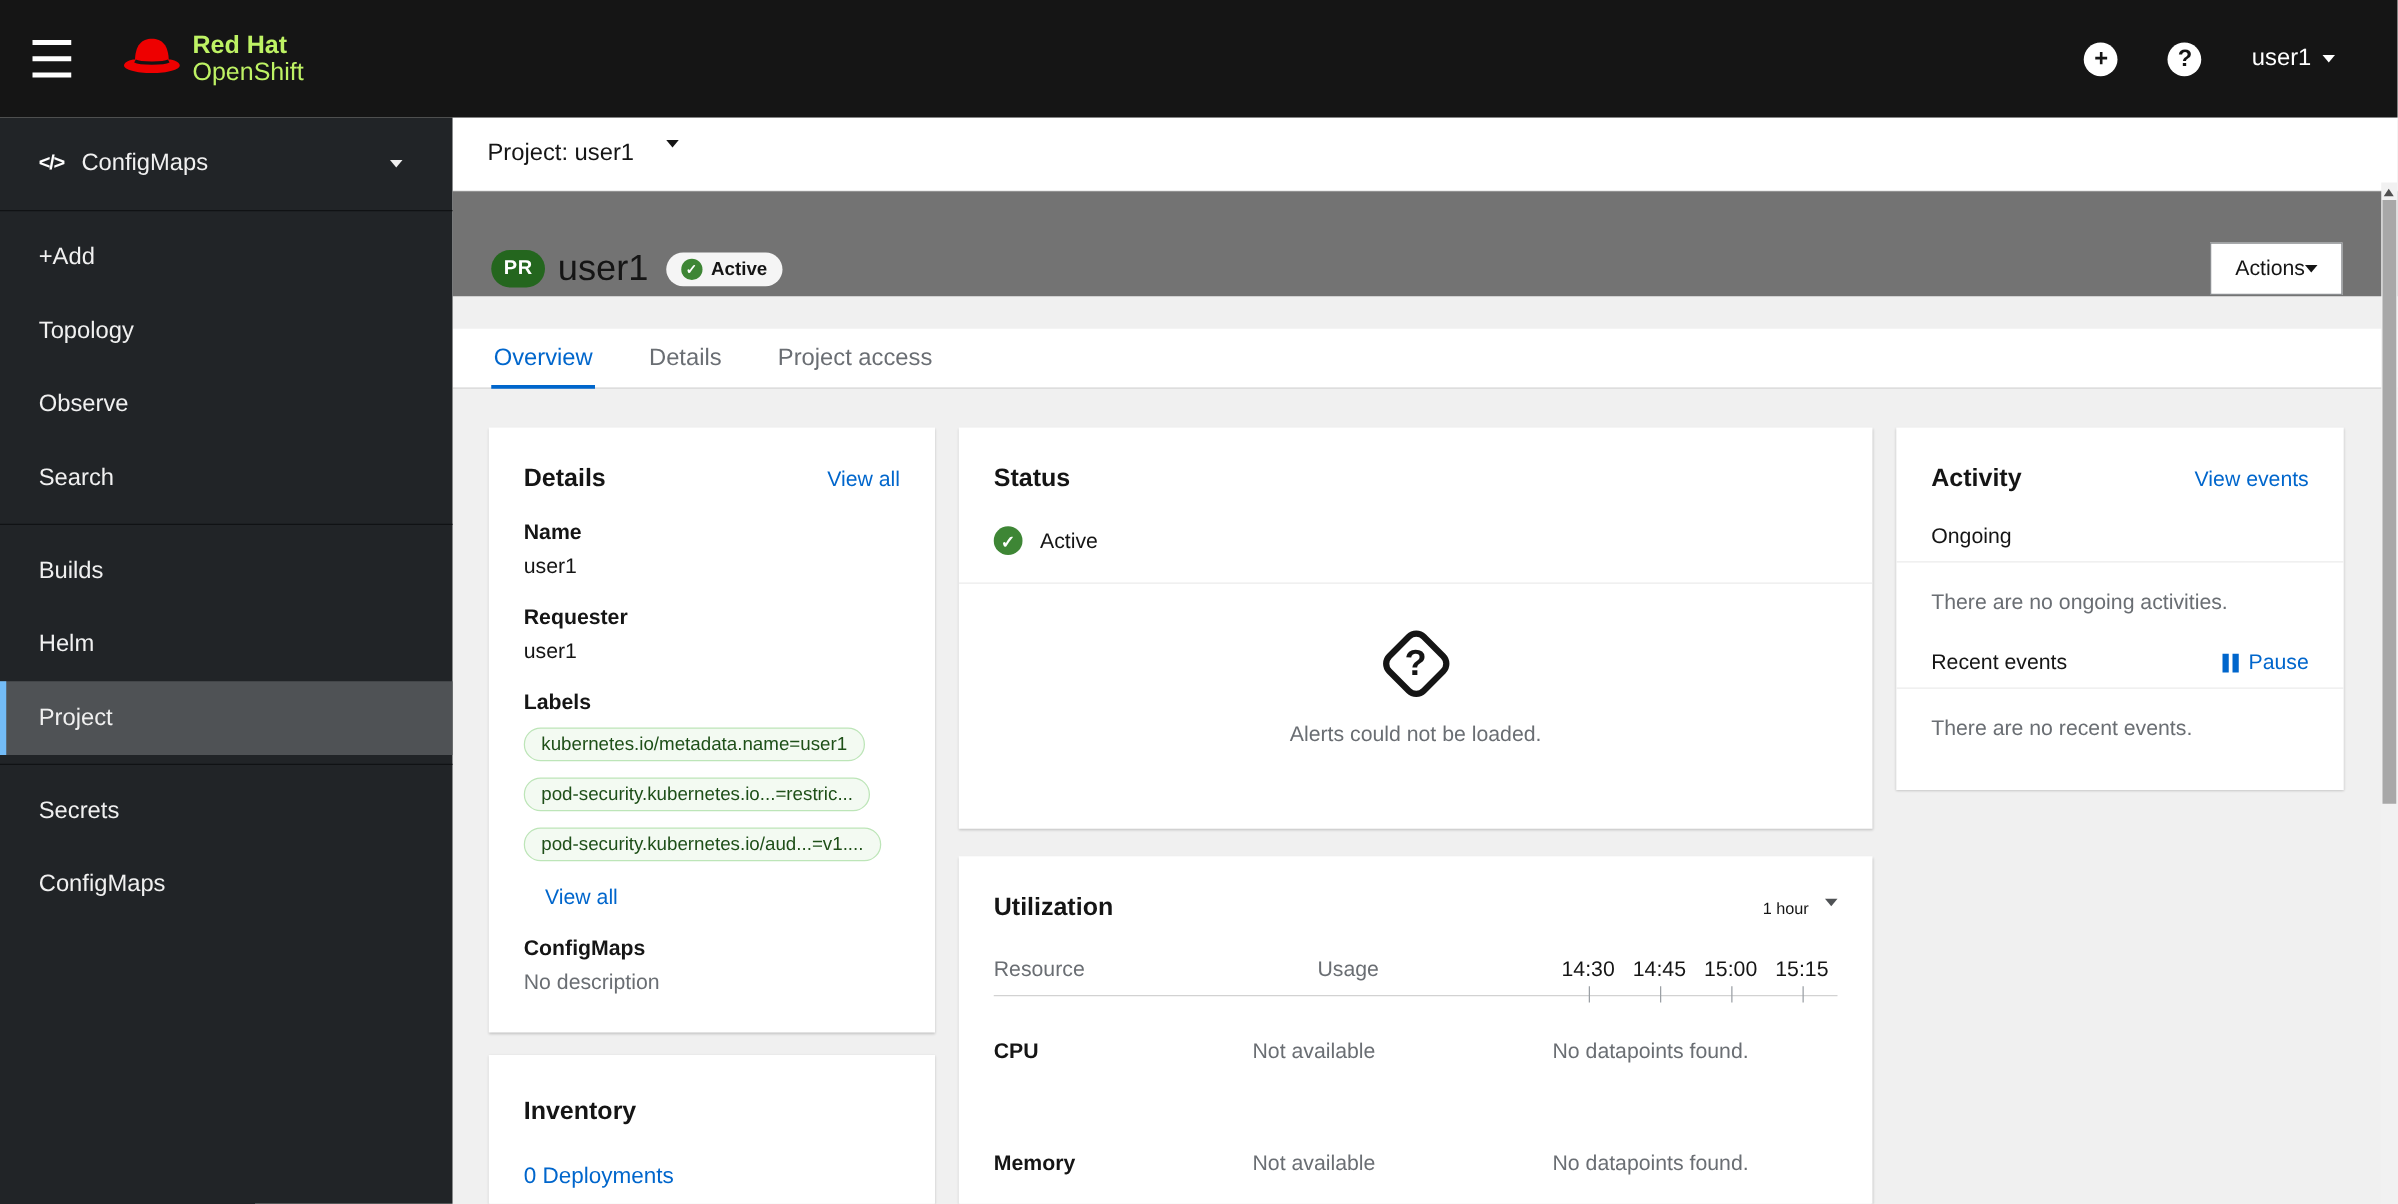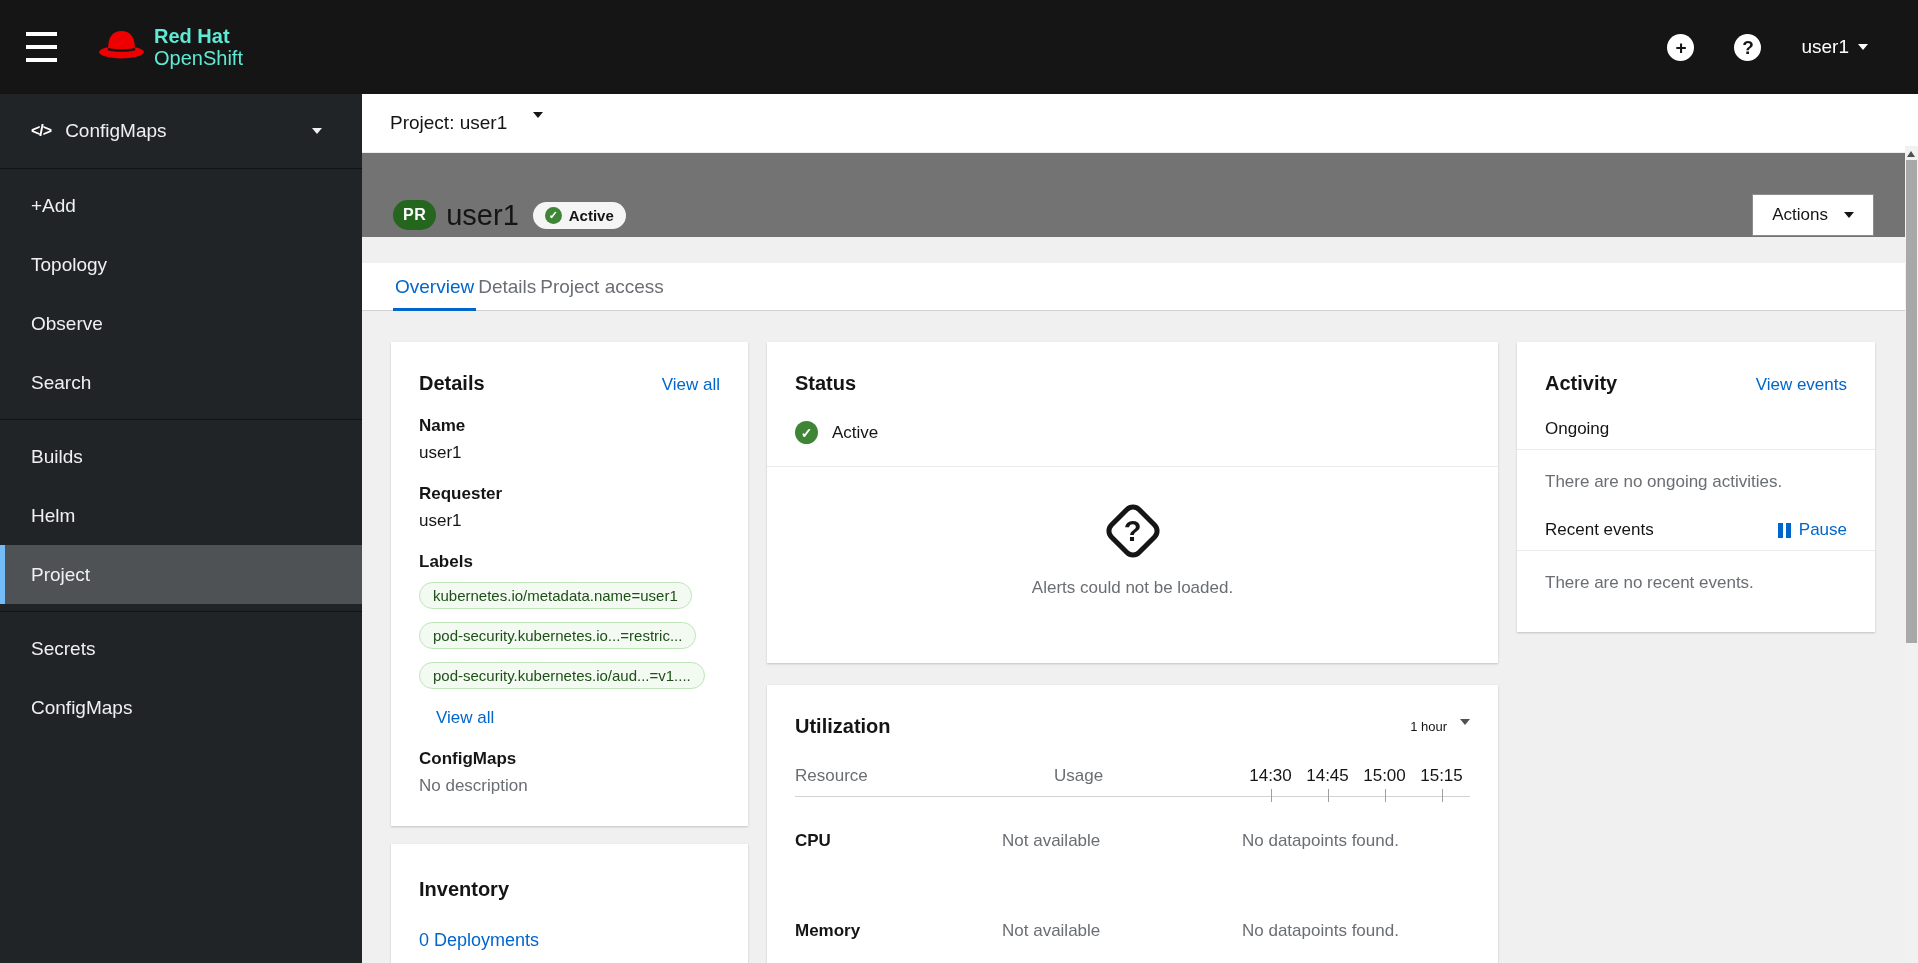--- a/index.html
+++ b/index.html
@@ -6,21 +6,21 @@
   html,body { width:1918px; height:963px; overflow:hidden; background:#f0f0f0;
               font-family:"Liberation Sans", sans-serif; color:#151515; }
 
   
   .masthead { position:absolute; top:0; left:0; width:1918px; height:94px;
               background:#151515; display:flex; align-items:center; padding:0 50px 0 22px; z-index:30; }
   .burger { width:40px; height:34px; display:flex; flex-direction:column; justify-content:space-between;
             background:none; border:none; cursor:pointer; padding:2px 4px; }
   .burger span { display:block; width:31px; height:4px; background:#fff; }
   .logo { display:flex; align-items:center; margin-left:36px; }
-  .logo-text { margin-left:9px; color:#5eead4; font-size:20px; line-height:22px; }
+  .logo-text { margin-left:9px; color:#bef264; font-size:20px; line-height:22px; }
   .logo-text .l1 { font-weight:bold; }
   .mast-right { margin-left:auto; display:flex; align-items:center; gap:40px; }
   .round-icon { width:27px; height:27px; border-radius:50%; background:#fff; color:#151515;
                 display:flex; align-items:center; justify-content:center;
                 font-weight:bold; font-size:19px; border:none; cursor:pointer; line-height:1; }
   .user-menu { display:flex; align-items:center; gap:9px; color:#fff; font-size:19px;
                background:none; border:none; cursor:pointer; }
   .caret { width:0; height:0; border-left:6px solid transparent; border-right:6px solid transparent;
            border-top:7px solid currentColor; display:inline-block; }
   .caret.sm { border-left-width:5px; border-right-width:5px; border-top-width:6px; }
@@ -51,23 +51,23 @@
               display:flex; align-items:center; font-size:16px; font-weight:bold; letter-spacing:.5px; }
   .page-title { font-size:29px; font-weight:500; margin-left:10px; }
   .status-pill { margin-left:14px; background:#f5f5f5; border-radius:15px; height:27px;
                  padding:0 12px; display:flex; align-items:center; gap:7px;
                  font-size:15px; font-weight:bold; color:#151515; }
   .check-circle { border-radius:50%; background:#3e8635; color:#fff; display:flex;
                   align-items:center; justify-content:center; font-weight:bold; }
   .check-sm { width:17px; height:17px; font-size:11px; }
   .check-lg { width:23px; height:23px; font-size:14px; }
   .actions-btn { margin-left:auto; background:#fff; border:1px solid #8a8d90; padding:0 19px;
-                 height:42px; display:flex; align-items:center; gap:16px; font-size:17px;
+                 height:42px; display:flex; align-items:center; font-size:17px;
                  color:#151515; cursor:pointer; }
-  .tabs { background:#fff; display:flex; padding-left:31px; margin-top:26px;
+  .tabs { background:#fff; display:flex; gap:41px; padding-left:31px; margin-top:26px;
           border-bottom:1px solid #d2d2d2; }
   .tab { padding:13px 2px 10px; font-size:19px; color:#6a6e73; cursor:pointer;
          border-bottom:3px solid transparent; margin-bottom:-1px; background:none; border-top:none;
          border-left:none; border-right:none; }
   .tab.active { color:#0066cc; border-bottom-color:#0066cc; }
 
   
   .content { padding:31px 43px 0 29px; display:grid; grid-template-columns:357px 1fr 358px;
              column-gap:19px; align-items:start; }
   .col { display:flex; flex-direction:column; }

